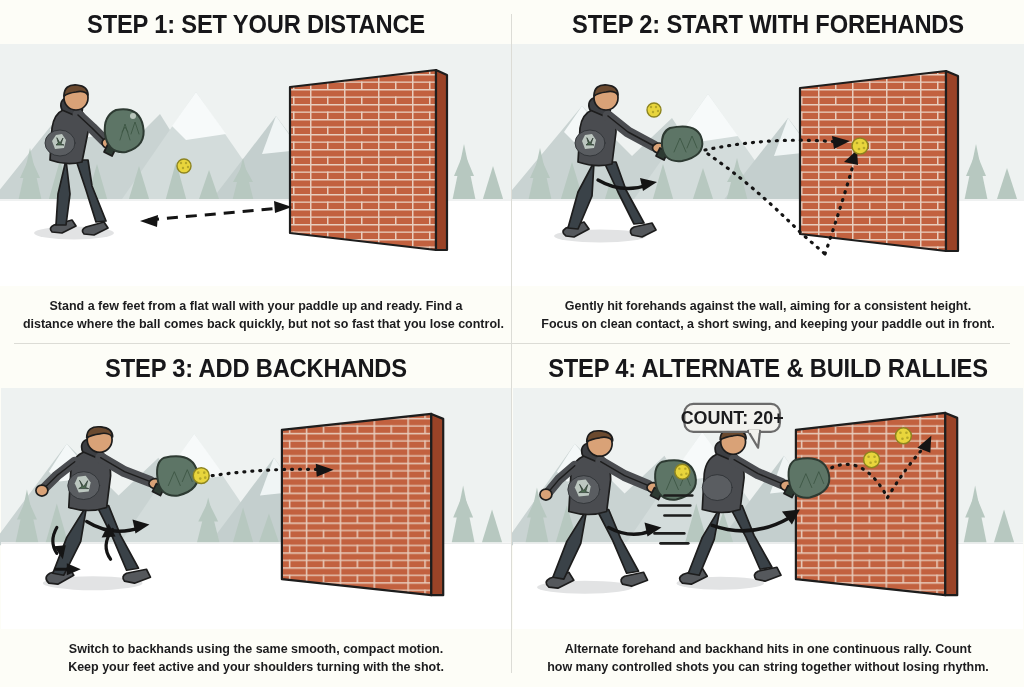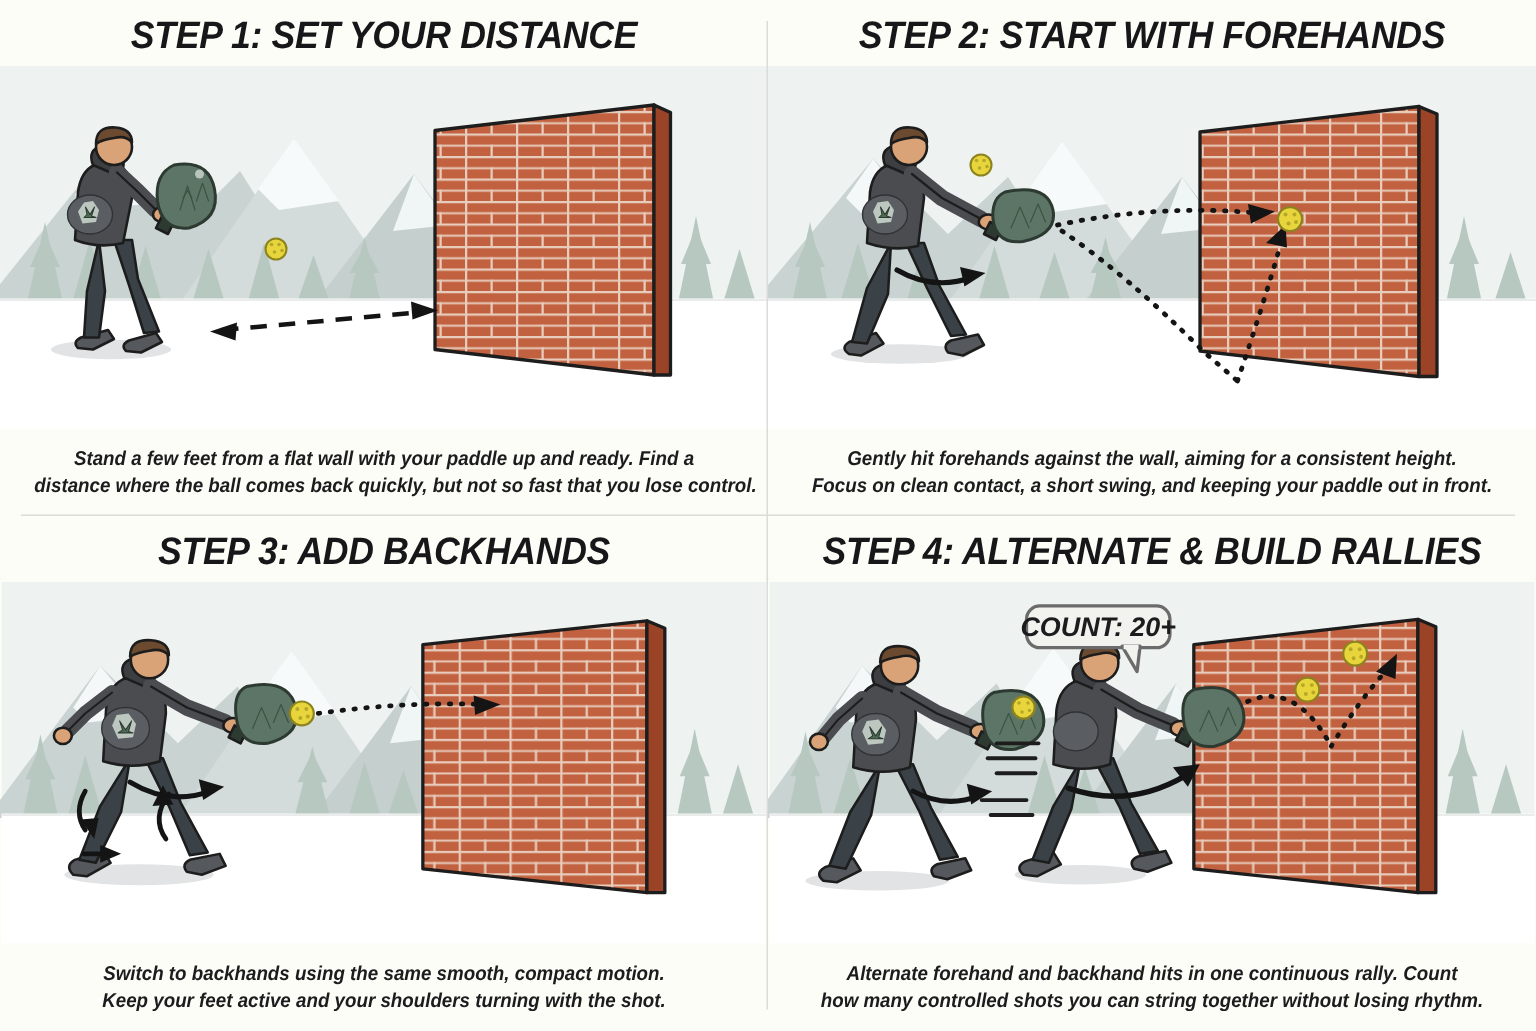--- a/index.html
+++ b/index.html
@@ -5,21 +5,21 @@
   html,body{margin:0;padding:0;}
   body{
     width:1024px;height:687px;overflow:hidden;
     background:#fdfdf7;
     font-family:"Liberation Sans", sans-serif;
     -webkit-font-smoothing:antialiased;
   }
   .poster{position:relative;width:1024px;height:687px;background:#fdfdf7;}
 
   
-  .grid{position:absolute;inset:0;display:grid;grid-template-columns:512px 512px;grid-template-rows:344px 343px;font-style:italic;}
+  .grid{position:absolute;inset:0;display:grid;grid-template-columns:512px 512px;grid-template-rows:344px 343px;}
   .panel{position:relative;overflow:hidden;box-sizing:border-box;}
 
   .divider-v{position:absolute;left:511px;top:14px;width:1.4px;height:659px;background:#dcdcd6;z-index:40;}
   .divider-h{position:absolute;top:343px;left:14px;height:1.4px;width:996px;background:#dcdcd6;z-index:40;}
 
   
   .title{
     position:absolute;left:0;right:0;top:10px;text-align:center;
     font-family:"Liberation Sans Narrow","Liberation Sans",sans-serif;
     font-weight:bold;font-size:25.5px;letter-spacing:-0.2px;color:#17171a;

